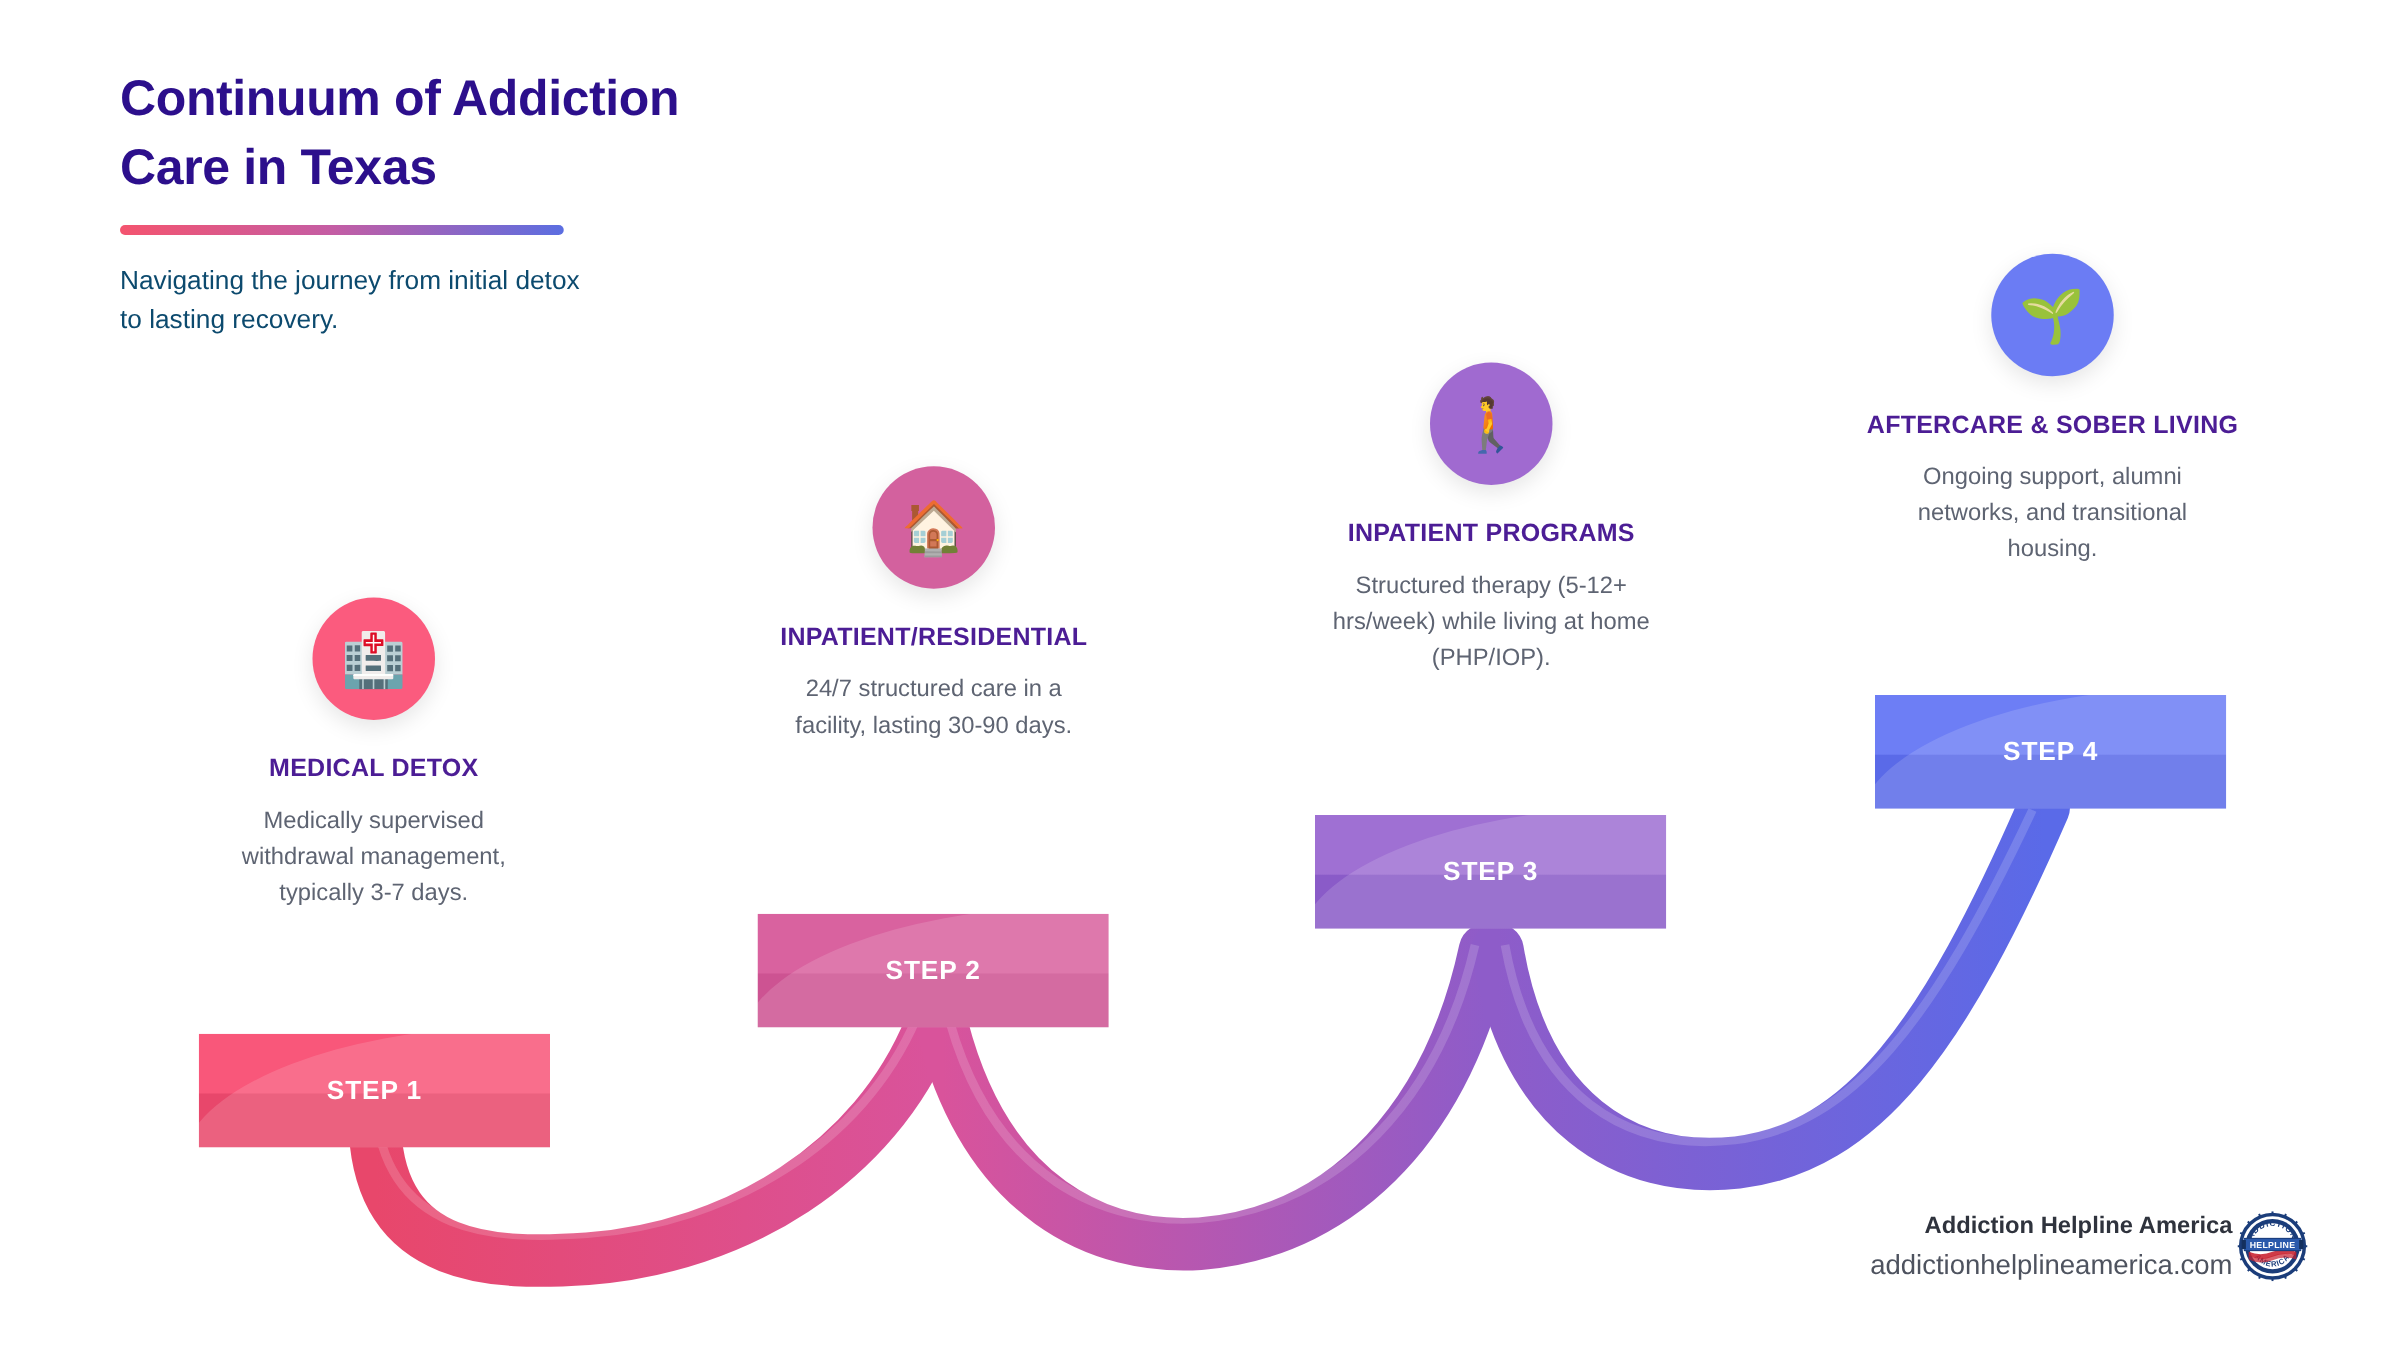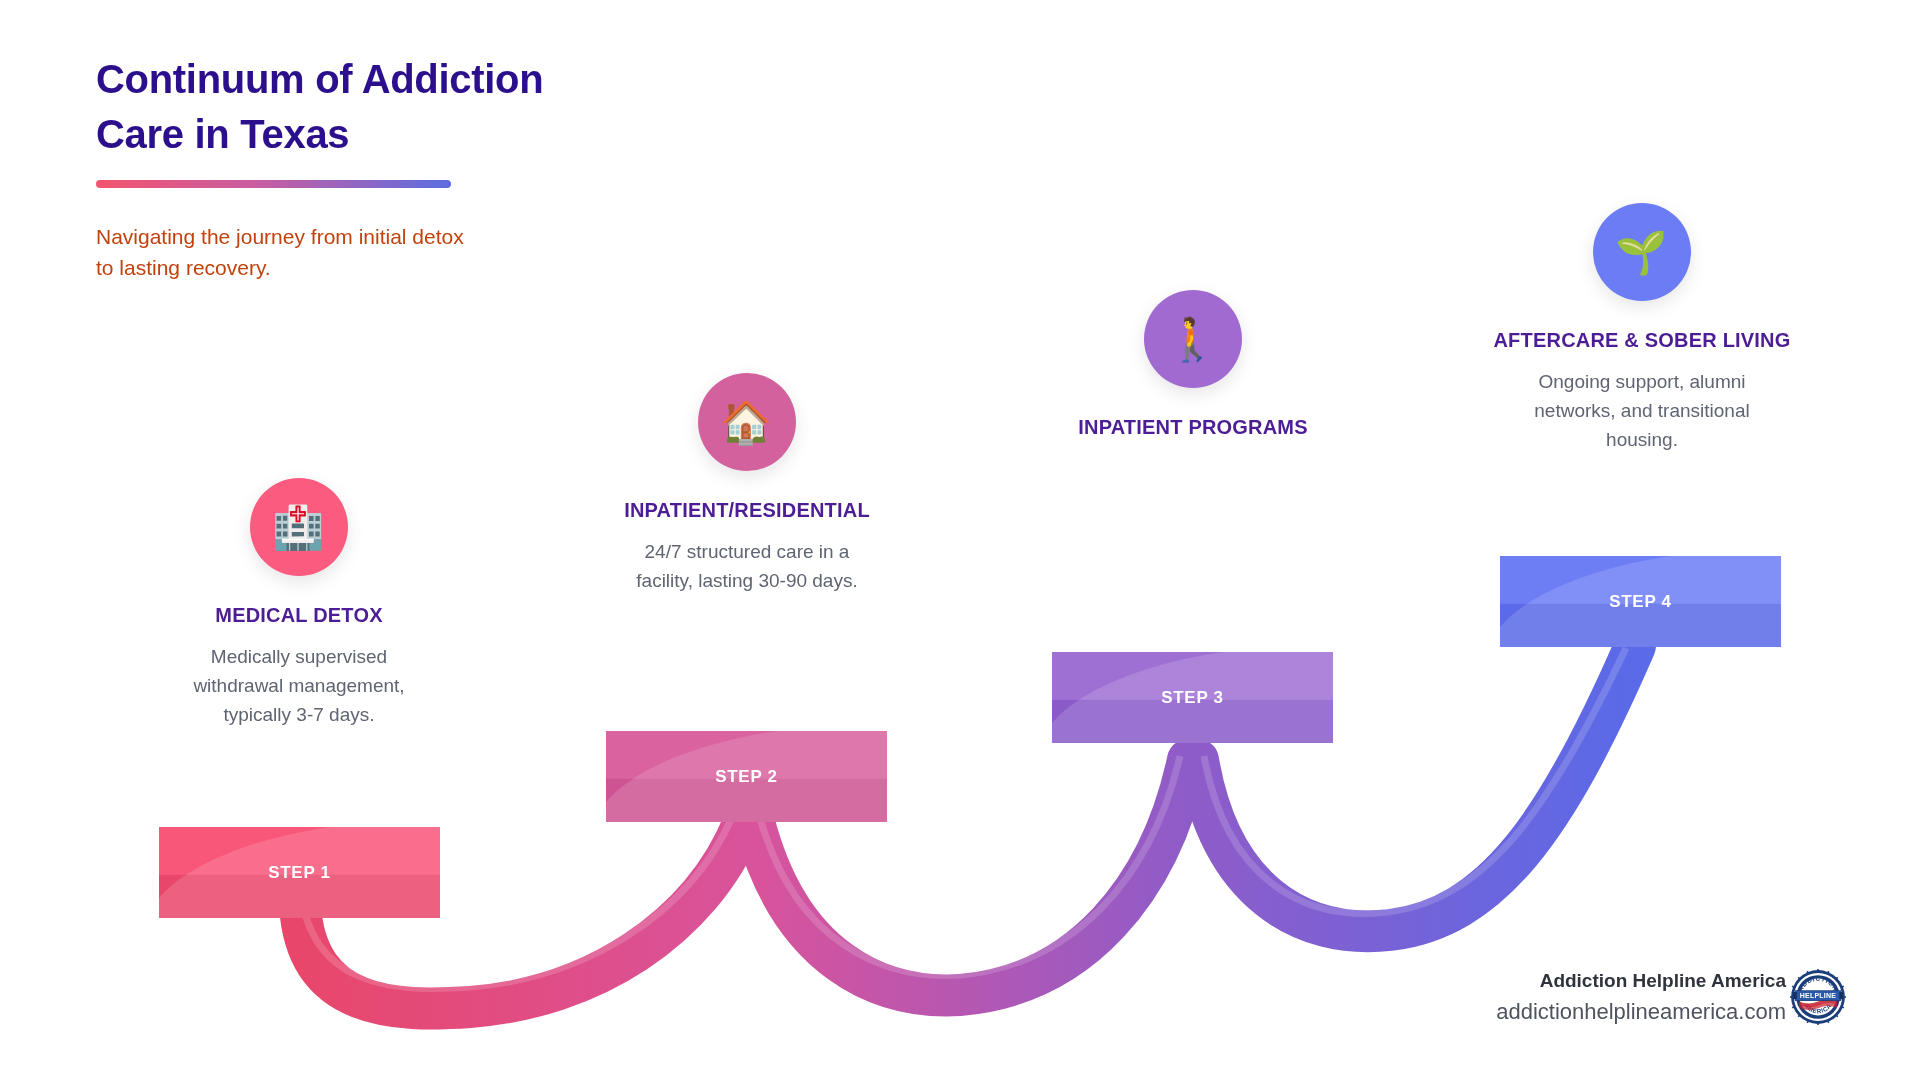--- a/index.html
+++ b/index.html
@@ -41,24 +41,24 @@
     white-space: pre-line;
   }
   .title-rule {
     margin-top: 18px;
     width: 355px;
     height: 8px;
     border-radius: 4px;
     background: linear-gradient(90deg, #f4546f 0%, #c45da4 48%, #5b6ee1 100%);
   }
   .subtitle {
-    margin-top: 34px;
+    margin-top: 22px;
     font-size: 21px;
     line-height: 1.45;
-    color: #c2410c;
+    color: #0c4a6e;
     width: 480px;
     white-space: pre-line;
   }
 
   
   #ribbon {
     position: absolute;
     left: 0; top: 0;
     width: 1920px;
     height: 1080px;
@@ -124,21 +124,21 @@
     border-radius: 50% 50% 42% 42% / 62% 58% 38% 38%;
     transform: rotate(-6deg) translateY(18%);
   }
   .banner .label {
     position: absolute;
     inset: 0;
     display: flex;
     align-items: center;
     justify-content: center;
     color: #ffffff;
-    font-size: 17px;
+    font-size: 21px;
     font-weight: bold;
     letter-spacing: 0.7px;
     z-index: 3;
   }
 
   
   .footer {
     position: absolute;
     right: 74px;
     bottom: 52px;
@@ -234,20 +234,21 @@
     <div class="bg" style="background:linear-gradient(180deg,#d9629f 0%,#d9629f 52%,#cd5392 53%,#cd5392 100%);"></div>
     <div class="sheen"></div>
     <div class="label">STEP 2</div>
   </div>
 
   <div class="step" style="left:1043px; top:290px;">
     <div class="circle" style="background:#a06ad0;">
       <span class="emoji">🚶</span>
     </div>
     <div class="heading">INPATIENT PROGRAMS</div>
+    <div class="desc">Structured therapy (5-12+ hrs/week) while living at home (PHP/IOP).</div>
   </div>
   <div class="banner" style="left:1052px; top:652px;">
     <div class="bg" style="background:linear-gradient(180deg,#9f70d3 0%,#9f70d3 52%,#8a5bc8 53%,#8a5bc8 100%);"></div>
     <div class="sheen"></div>
     <div class="label">STEP 3</div>
   </div>
 
   <div class="step" style="left:1492px; top:203px;">
     <div class="circle" style="background:#6b7cf4;">
       <span class="emoji">🌱</span>

